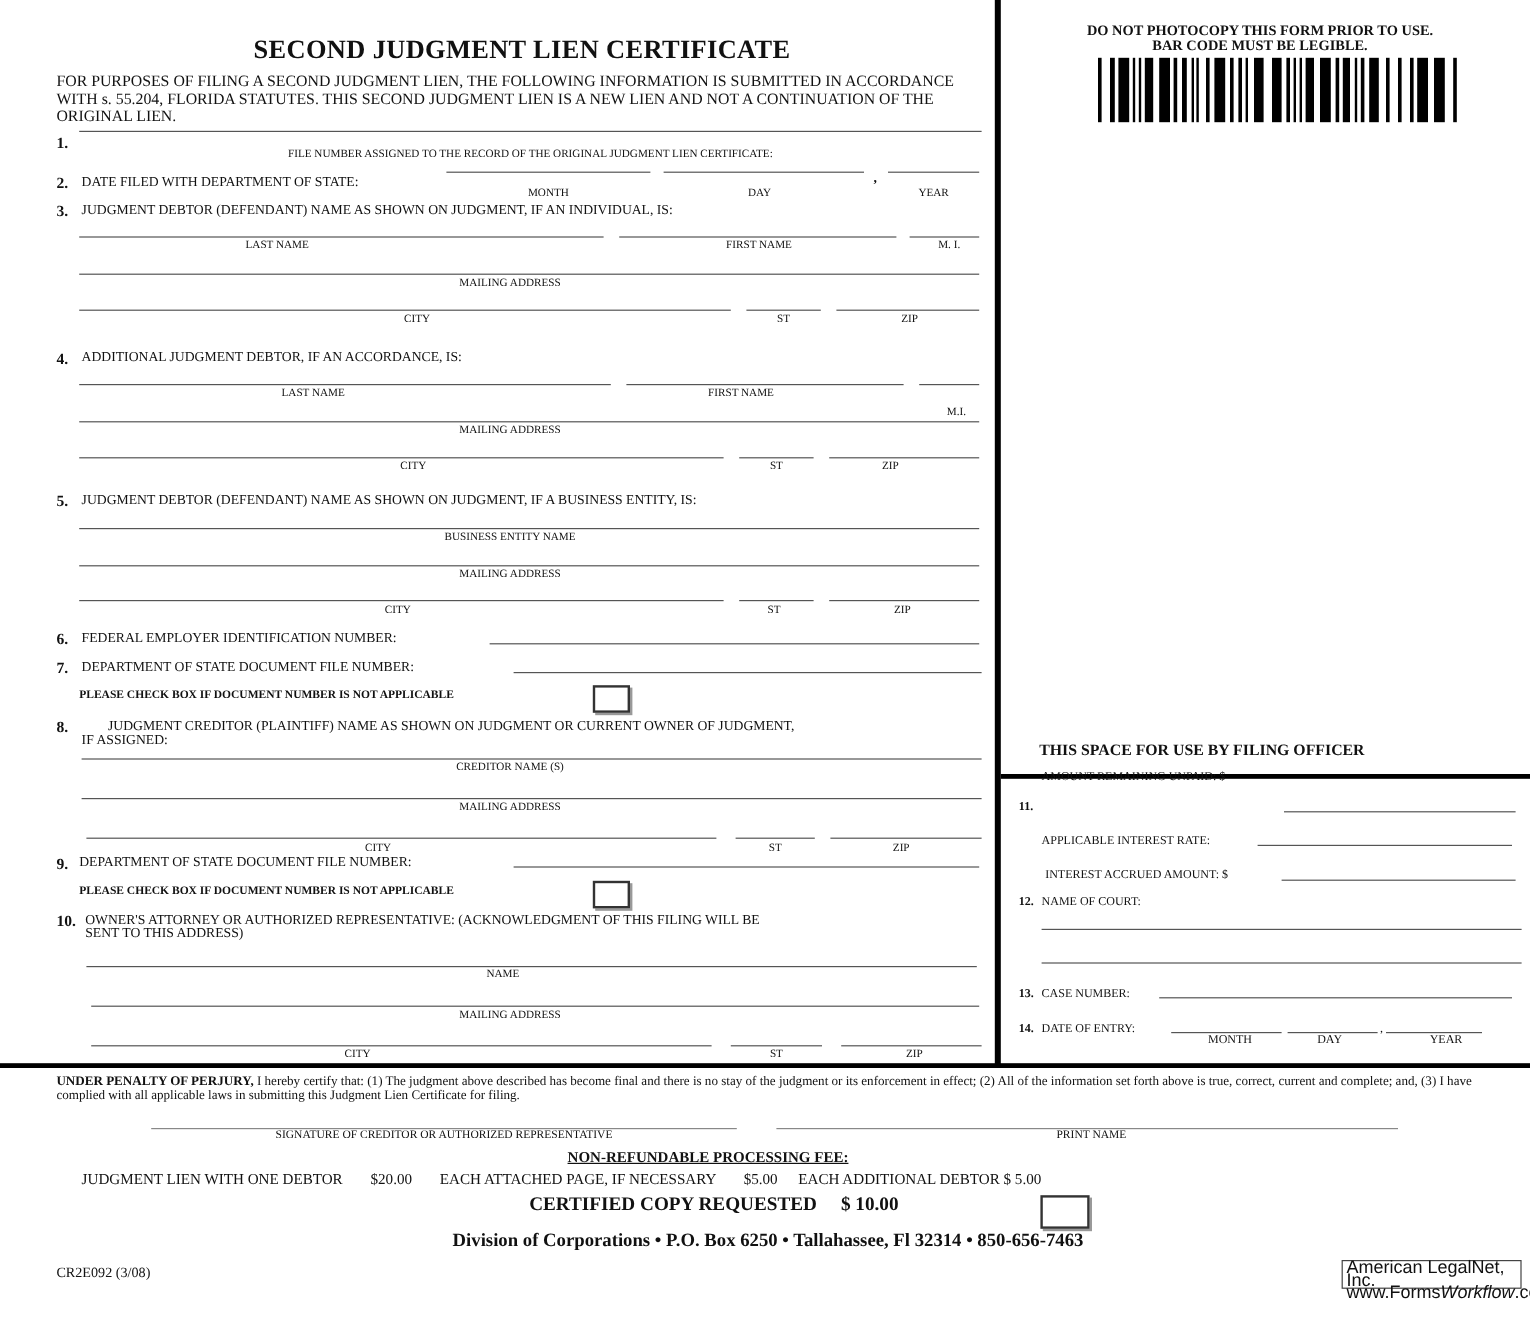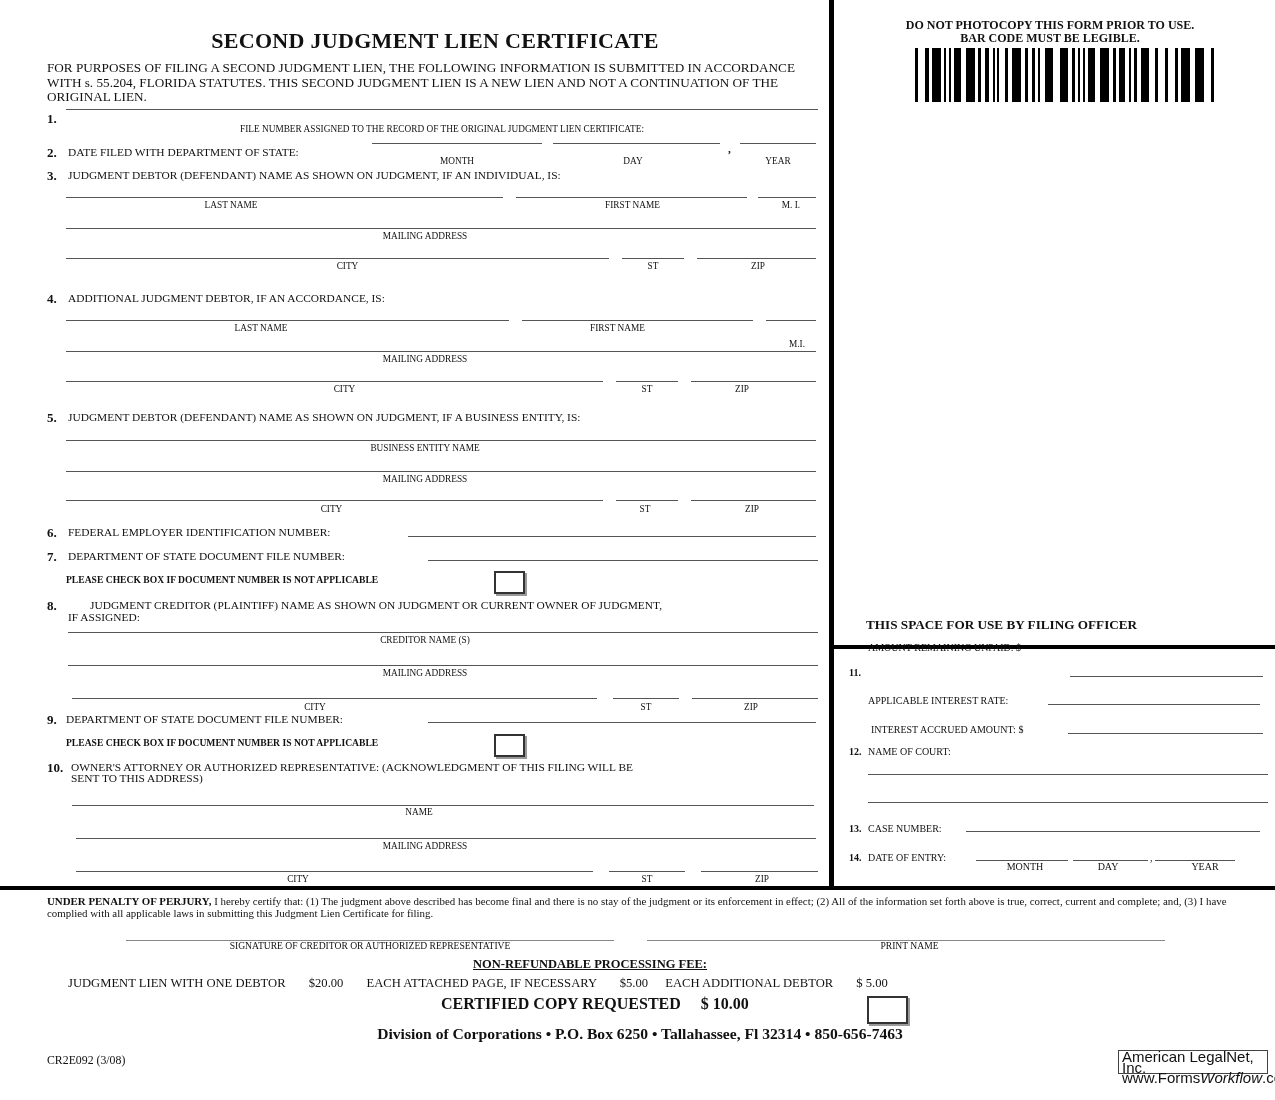--- a/index.html
+++ b/index.html
@@ -229,21 +229,21 @@
 <div class="line" style="left:647px;top:940px;width:518px;border-bottom-color:#888;"></div>
 <div class="cap" style="left:647px;top:940px;width:525px;font-size:9.6px;">PRINT NAME</div>
 
 <div class="abs fee-title">NON-REFUNDABLE PROCESSING FEE:</div>
 <div class="abs" style="left:68px;top:976px;font-size:12.6px;white-space:nowrap;">
   <span>JUDGMENT LIEN WITH ONE DEBTOR</span>
   <span style="margin-left:20px;">$20.00</span>
   <span style="margin-left:20px;">EACH ATTACHED PAGE, IF NECESSARY</span>
   <span style="margin-left:20px;">$5.00</span>
   <span style="margin-left:14px;">EACH ADDITIONAL DEBTOR</span>
-  <span style="margin-left:20px;">$ 5.00</span>
+  <span style="">$ 5.00</span>
 </div>
 <div class="abs cert">
   <span>CERTIFIED COPY REQUESTED</span>
   <span style="margin-left:16px;">$ 10.00</span>
 </div>
 <div class="chk" style="left:867px;top:996px;width:37px;height:24px;"></div>
 
 <div class="abs division">Division of Corporations  •  P.O. Box 6250  • Tallahassee, Fl 32314  •  850-656-7463</div>
 <div class="abs formno">CR2E092 (3/08)</div>
 <div class="abs legalnet">

